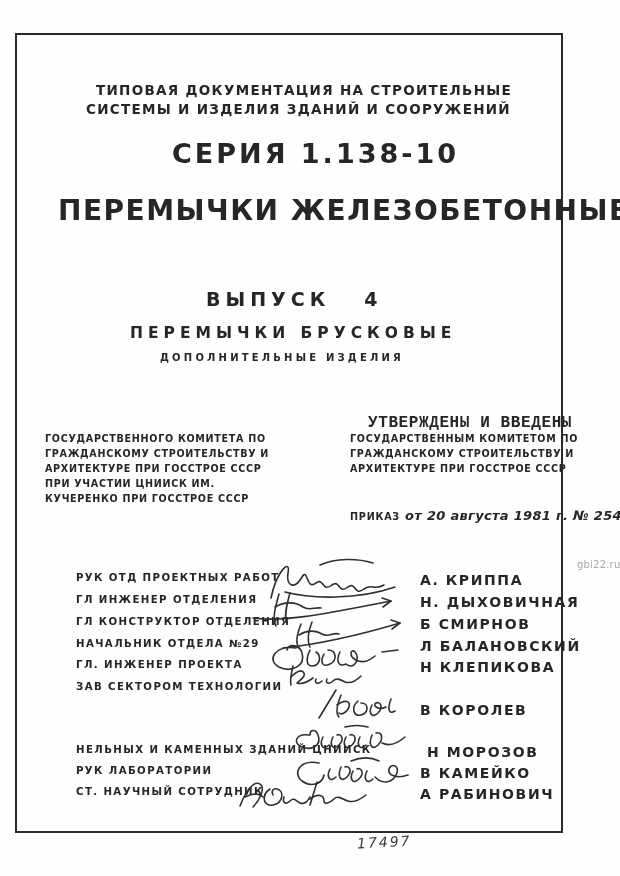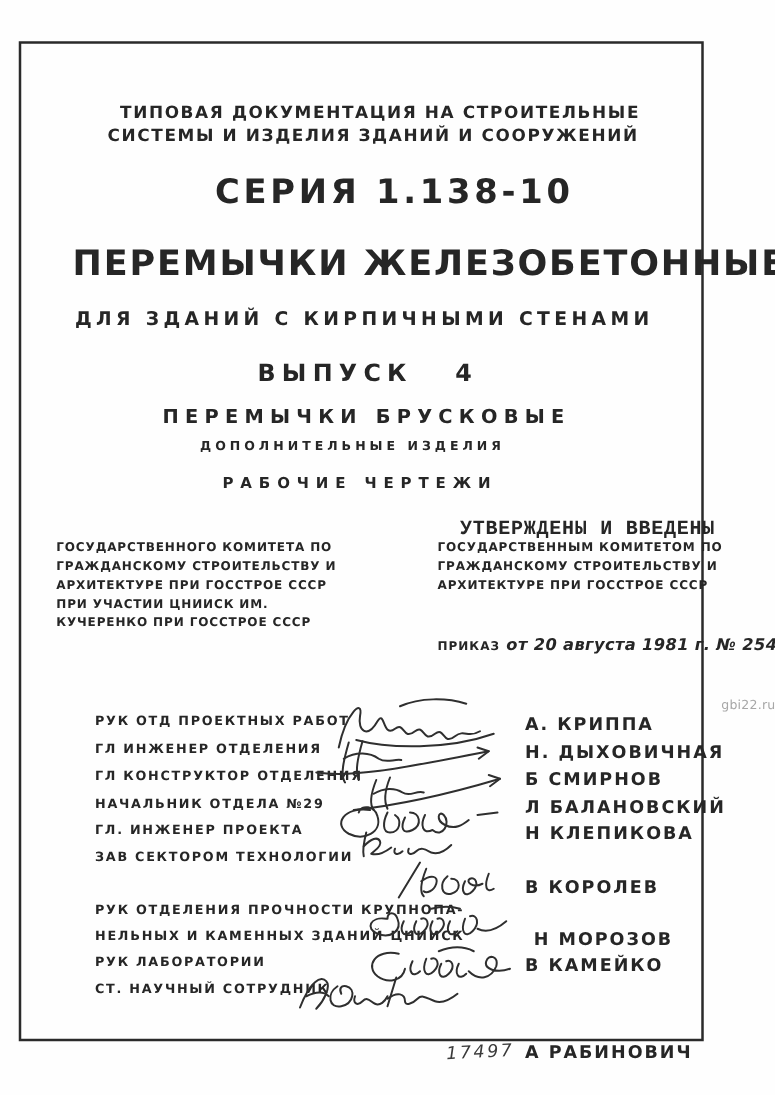--- a/index.html
+++ b/index.html
@@ -49,27 +49,25 @@
 
 <div class="page">
 
   <div class="frame"></div>
 
   <div class="abs hdr-line" style="left:96px; top:82px;">ТИПОВАЯ ДОКУМЕНТАЦИЯ НА СТРОИТЕЛЬНЫЕ</div>
   <div class="abs hdr-line" style="left:86px; top:101px;">СИСТЕМЫ И ИЗДЕЛИЯ ЗДАНИЙ И СООРУЖЕНИЙ</div>
   <div class="abs series" style="left:172px; top:138px;">СЕРИЯ 1.138-10</div>
 
   <div class="abs title-main" style="left:58px; top:194px;">ПЕРЕМЫЧКИ ЖЕЛЕЗОБЕТОННЫЕ</div>
-  <div class="abs title-sub" style="left:60px; top:246px;">ДЛЯ ЗДАНИЙ С КИРПИЧНЫМИ СТЕНАМИ</div>
   <div class="abs issue" style="left:206px; top:288px;">
     <span>ВЫПУСК</span><span style="display:inline-block; width:34px;"></span><span>4</span>
   </div>
   <div class="abs section" style="left:130px; top:324px;">ПЕРЕМЫЧКИ БРУСКОВЫЕ</div>
   <div class="abs section-sub" style="left:160px; top:352px;">ДОПОЛНИТЕЛЬНЫЕ ИЗДЕЛИЯ</div>
-  <div class="abs drawings" style="left:178px; top:379px;">РАБОЧИЕ ЧЕРТЕЖИ</div>
 
   <div class="abs col-text" style="left:45px; top:431px;">
     <div>ГОСУДАРСТВЕННОГО КОМИТЕТА ПО</div>
     <div>ГРАЖДАНСКОМУ СТРОИТЕЛЬСТВУ И</div>
     <div>АРХИТЕКТУРЕ ПРИ ГОССТРОЕ СССР</div>
     <div>ПРИ УЧАСТИИ ЦНИИСК ИМ.</div>
     <div>КУЧЕРЕНКО ПРИ ГОССТРОЕ СССР</div>
   </div>
 
   <div class="abs col-text" style="left:350px; top:416px;">
@@ -94,29 +92,28 @@
 
   <div class="sig-role" style="left:76px; top:638px;">НАЧАЛЬНИК ОТДЕЛА №29</div>
   <div class="sig-name" style="top:638px;">Л БАЛАНОВСКИЙ</div>
 
   <div class="sig-role" style="left:76px; top:659px;">ГЛ. ИНЖЕНЕР ПРОЕКТА</div>
   <div class="sig-name" style="top:659px;">Н КЛЕПИКОВА</div>
 
   <div class="sig-role" style="left:76px; top:681px;">ЗАВ СЕКТОРОМ ТЕХНОЛОГИИ</div>
   <div class="sig-name" style="top:702px;">В КОРОЛЕВ</div>
 
-  <div class="sig-role" style="left:76px; top:723px;">РУК ОТДЕЛЕНИЯ ПРОЧНОСТИ КРУПНОПА-</div>
   <div class="sig-role" style="left:76px; top:744px;">НЕЛЬНЫХ И КАМЕННЫХ ЗДАНИЙ ЦНИИСК</div>
   <div class="sig-name" style="left:427px; top:744px;">Н МОРОЗОВ</div>
 
   <div class="sig-role" style="left:76px; top:765px;">РУК ЛАБОРАТОРИИ</div>
   <div class="sig-name" style="top:765px;">В КАМЕЙКО</div>
 
   <div class="sig-role" style="left:76px; top:786px;">СТ. НАУЧНЫЙ СОТРУДНИК</div>
-  <div class="sig-name" style="top:786px;margin-top:48px;">А РАБИНОВИЧ</div>
+  <div class="sig-name" style="top:786px;">А РАБИНОВИЧ</div>
 
   <svg class="sig-svg" style="left:263px; top:556px;" width="142" height="50" viewBox="0 0 142 50">
     <path d="M8 42 C 14 14, 28 2, 25 17 C 23 29, 31 35, 39 21 C 45 11, 43 35, 53 27 C 61 21, 59 37, 69 29 C 77 23, 75 39, 85 31 C 93 25, 91 41, 101 33 C 109 27, 111 35, 121 29"></path>
     <path d="M57 9 C 73 2, 94 2, 110 7"></path>
     <path d="M22 36 C 48 43, 95 44, 132 31"></path>
   </svg>
   <svg class="sig-svg" style="left:249px; top:590px;" width="148" height="38" viewBox="0 0 148 38">
     <path d="M4 28 C 32 32, 66 26, 142 11"></path>
     <polyline points="133,8 142,11 134,17"></polyline>
     <path d="M30 4 C 26 18, 23 30, 27 36"></path>

